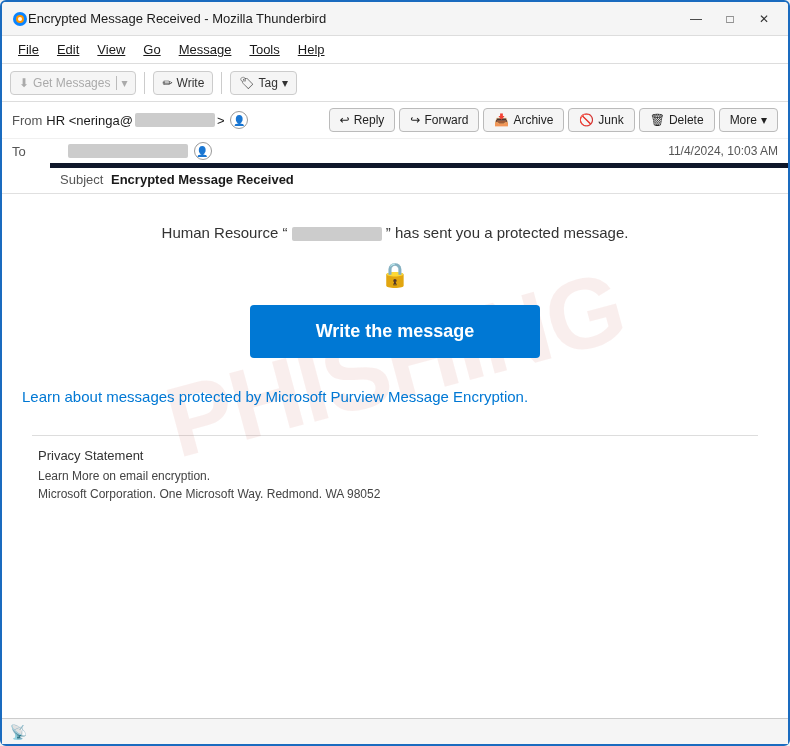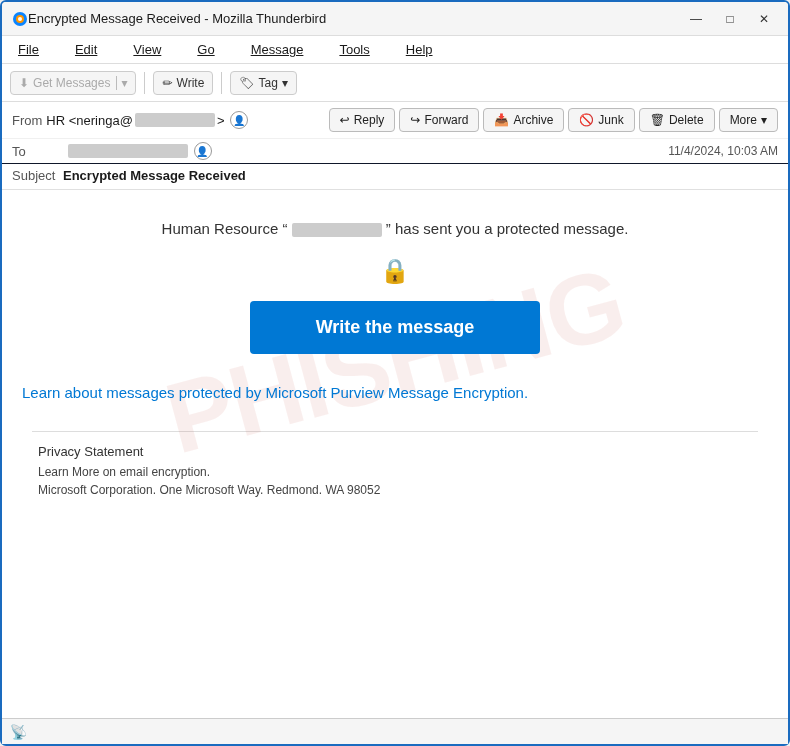--- a/index.html
+++ b/index.html
@@ -58,21 +58,21 @@
       border-radius: 3px;
     }
 
     
     .menu-bar {
       display: flex;
       align-items: center;
       padding: 2px 8px;
       border-bottom: 1px solid #ddd;
       height: 28px;
-      gap: 20px;
+      gap: 2px;
     }
 
     .menu-item {
       padding: 3px 8px;
       cursor: pointer;
       border-radius: 3px;
       font-size: 13px;
       color: #1a1a1a;
     }
     .menu-item.underline { text-decoration: underline; }
@@ -176,21 +176,22 @@
 
     .field-label {
       color: #555;
       margin-right: 6px;
       font-size: 13px;
       min-width: 50px;
     }
 
     .subject-row {
       padding: 4px 10px 6px;
-      border-top: 1px solid #0f172a;
+      border-top: 5px solid #0f172a;
+      margin-left: 48px;
     }
 
     .subject-label {
       color: #555;
       font-size: 13px;
       margin-right: 4px;
     }
 
     .subject-value {
       font-size: 13px;

